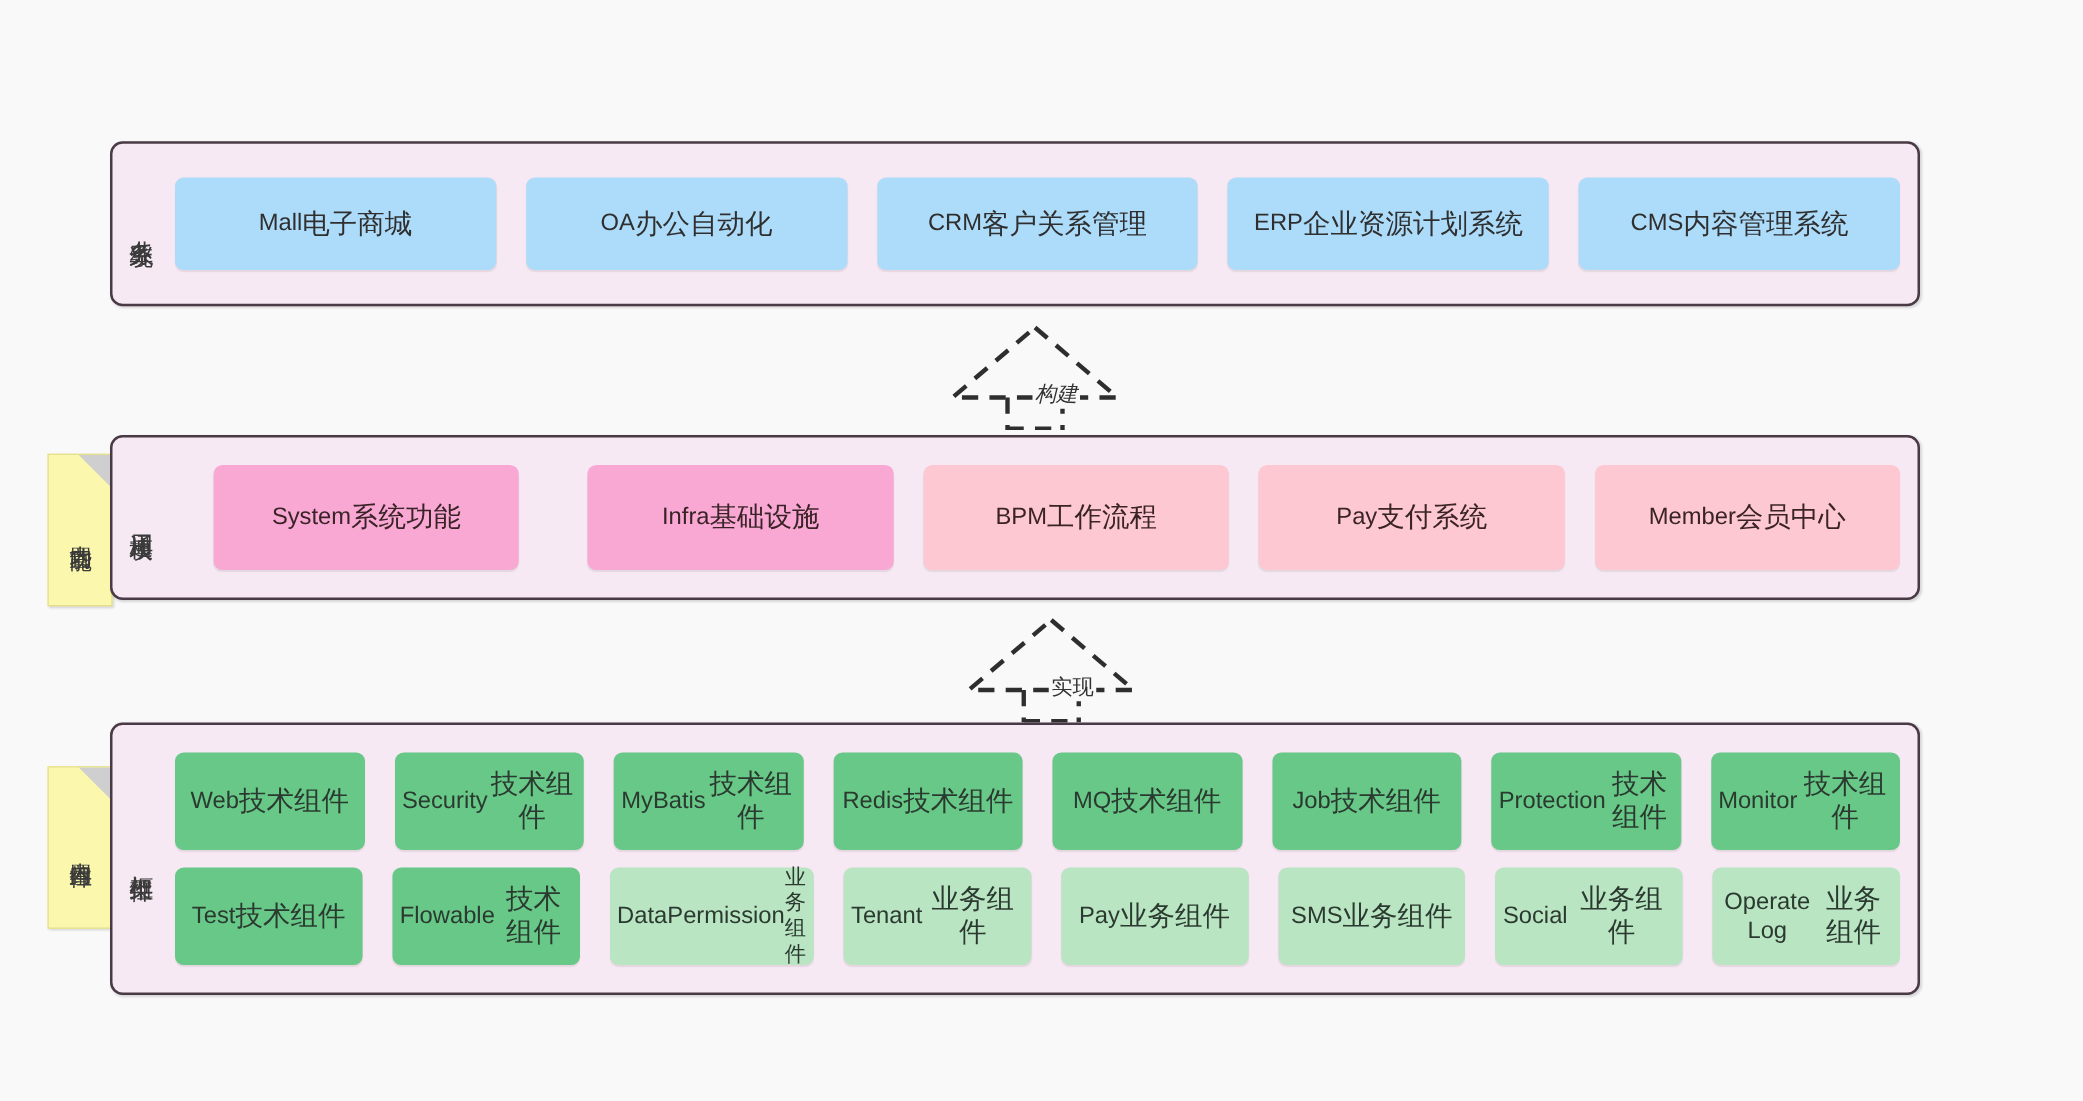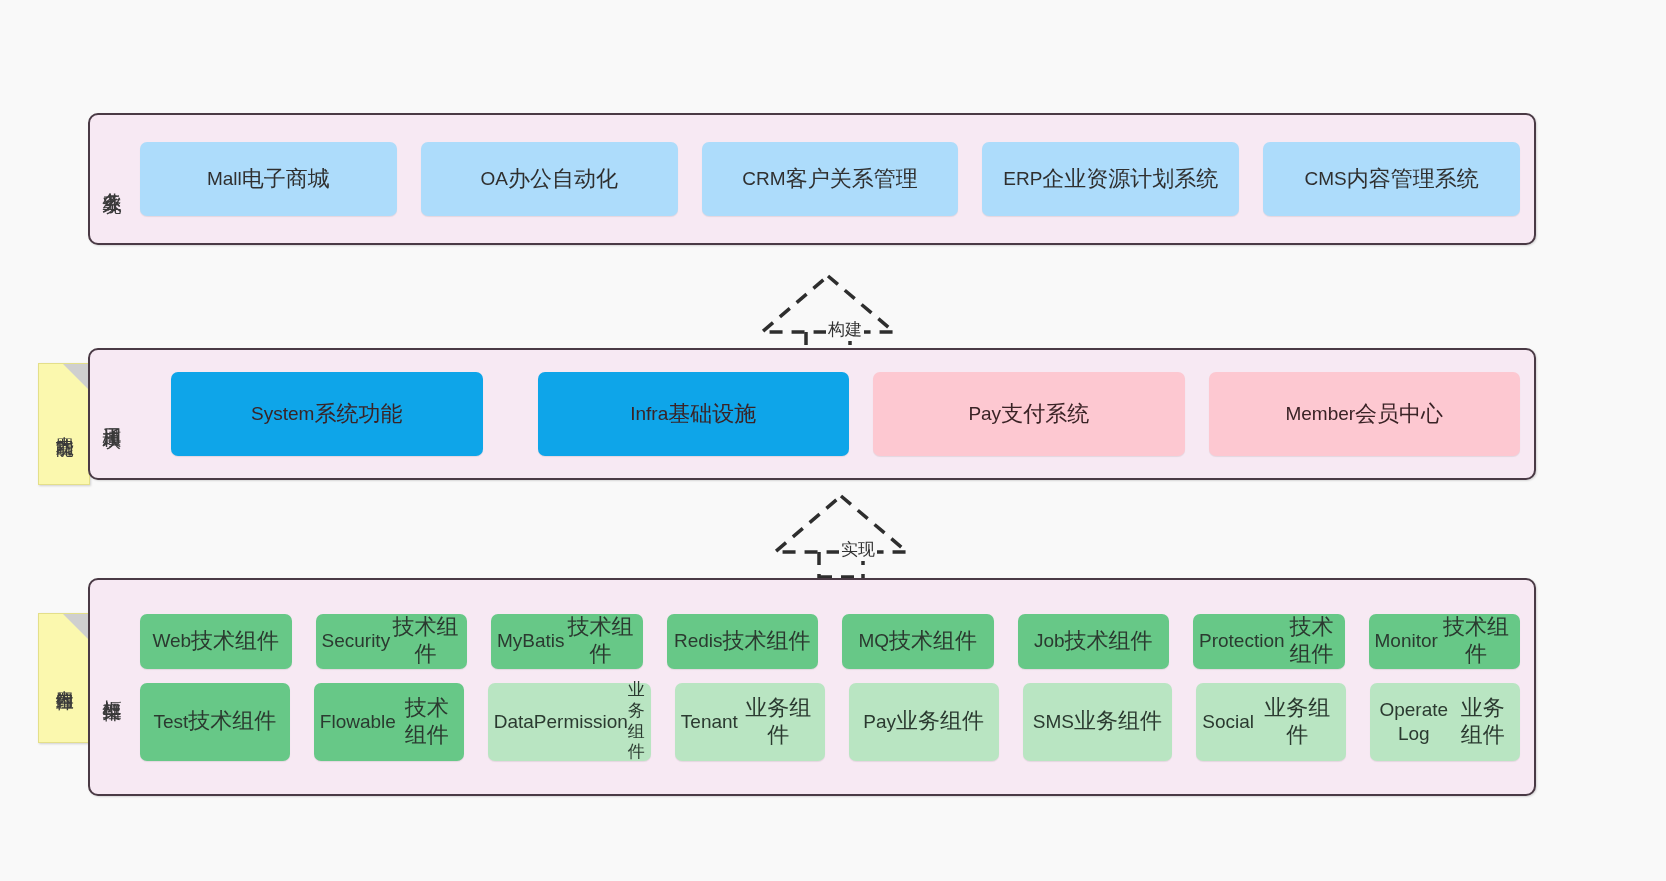--- a/index.html
+++ b/index.html
@@ -74,21 +74,21 @@
     line-height: 1.22;
     box-sizing: border-box;
     padding: 4px 6px;
     box-shadow: 0 1px 1px rgba(0,0,0,0.08);
   }
   .card .ln1 { font-size: 19px; }
   .card .ln2 { font-size: 22px; }
   .card .ln3 { font-size: 17px; }
 
   .c-blue       { background: #ADDCFB; color: #2F2F2F; }
-  .c-red        { background: #0ea5e9; color: #3A2326; margin-left: 31px; }
+  .c-red        { background: #f9a8d4; color: #3A2326; margin-left: 31px; }
   .c-pink       { background: #FDC8D1; color: #3A2326; }
   .c-green      { background: #67C887; color: #2B3A30; }
   .c-lightgreen { background: #B9E5C2; color: #2B3A30; }
 
   
   .sticky {
     position: absolute;
     background: #FBF8AE;
     border: 1px solid #E4DF8A;
     display: flex;
@@ -163,21 +163,21 @@
         <div class="card c-blue">
           <span class="ln1">CMS</span>
           <span class="ln2">内容管理系统</span>
         </div>
 
 
       </div>
     </div>
   </div>
 
-  <div class="uml-arrow" style="left:760px; top:272px; width:136px; height:86px;">
+  <div class="uml-arrow" style="left:760px; top:258px; width:136px; height:86px;font-style:italic;">
     <svg width="136" height="86" viewBox="0 0 136 86" aria-hidden="true">
 
       <path d="M 68 4 L 134 60 L 2 60 Z" fill="none" stroke="#2E2E2E" stroke-width="3.5" stroke-dasharray="13 9" stroke-linejoin="miter"></path>
 
       <path d="M 46 60 L 46 86 M 90 60 L 90 86 M 46 85 L 90 85" fill="none" stroke="#2E2E2E" stroke-width="3.5" stroke-dasharray="13 9"></path>
     </svg>
     <span class="arrow-label" style="top:46px; left:66px; transform:none;">构建</span>
   </div>
 
   <div class="sticky" style="left:38px; top:363px; width:52px; height:122px;">
@@ -193,20 +193,24 @@
         <div class="card c-red">
           <span class="ln1">System</span>
           <span class="ln2">系统功能</span>
         </div>
 
         <div class="card c-red">
           <span class="ln1">Infra</span>
           <span class="ln2">基础设施</span>
         </div>
 
+        <div class="card c-pink">
+          <span class="ln1">BPM</span>
+          <span class="ln2">工作流程</span>
+        </div>
 
         <div class="card c-pink">
           <span class="ln1">Pay</span>
           <span class="ln2">支付系统</span>
         </div>
 
         <div class="card c-pink">
           <span class="ln1">Member</span>
           <span class="ln2">会员中心</span>
         </div>
@@ -226,21 +230,21 @@
 
   <div class="sticky" style="left:38px; top:613px; width:52px; height:130px;">
     <span class="fold"></span>
     <span>内置组件</span>
   </div>
 
   <div class="layer" style="left:88px; top:578px; width:1448px; height:218px;">
     <div class="layer-title">框架组件</div>
     <div class="layer-body">
 
-      <div class="cell-row" style="height:55px;">
+      <div class="cell-row" style="height:78px;">
         <div class="card c-green">
           <span class="ln1">Web</span>
           <span class="ln2">技术组件</span>
         </div>
         <div class="card c-green">
           <span class="ln1">Security</span>
           <span class="ln2">技术组件</span>
         </div>
         <div class="card c-green">
           <span class="ln1">MyBatis</span>

